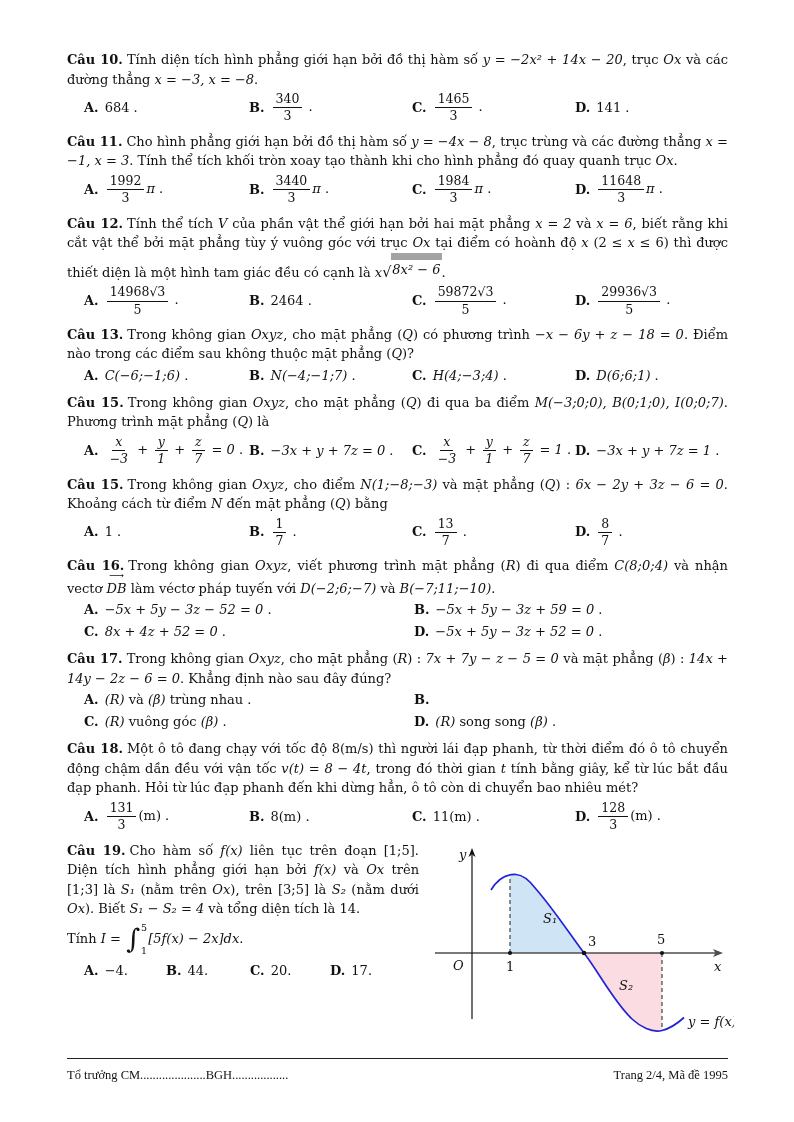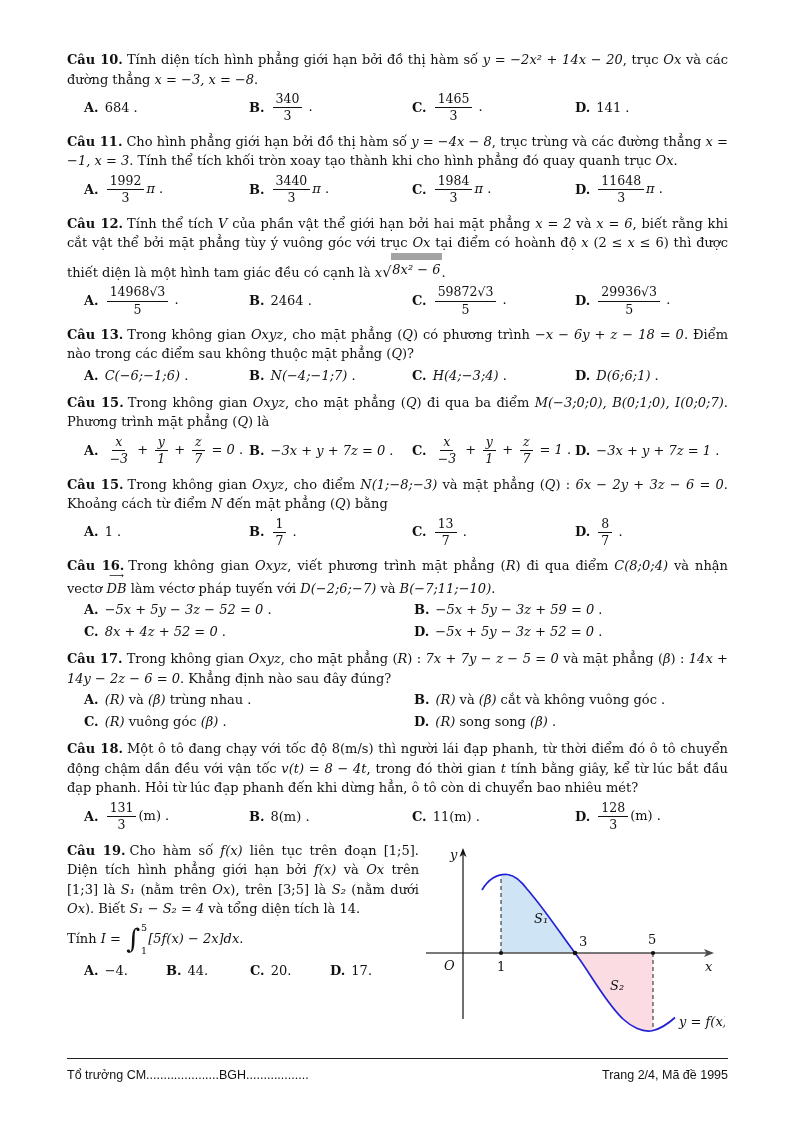--- a/index.html
+++ b/index.html
@@ -24,31 +24,31 @@
   .frac .fden { padding:1px 3px 0 3px; }
   .sqrt { display:inline-flex; align-items:stretch; font-style:italic; }
   .sqrt .radical { font-style:normal; font-size:1.1em; line-height:1; align-self:flex-end; }
   .sqrt .radicand { border-top:7px solid #a3a3a3; padding:0 1px; }
   .vec { position:relative; display:inline-block; font-style:italic; margin-top:3px; }
   .vec .vec-arrow { position:absolute; top:-0.85em; left:0; width:100%; text-align:center; font-style:normal; font-size:0.8em; line-height:1; }
   .intg { display:inline-flex; align-items:center; vertical-align:middle; margin:0 1px; }
   .intg .int-sign { font-size:27px; line-height:0.95; font-style:italic; }
   .intg .int-lims { display:inline-flex; flex-direction:column; justify-content:space-between; height:33px; font-size:9.5px; line-height:1; padding:1px 0 1px 1px; }
   .formula-line { margin:3px 0 4px 0; line-height:1.4; }
-  .q19 { display:flex; gap:1px; }
+  .q19 { display:flex; gap:10px; }
   .q19-left { flex:0 0 352px; }
   .q19-right { flex:1; padding-top:2px; }
   .q19 .opts { margin-top:4px; }
   svg text { font-family:"DejaVu Serif", serif; font-size:13px; fill:#111; }
   svg text.it { font-style:italic; }
   .footer {
     position:absolute; left:67px; right:66px; top:1058px;
     border-top:1.5px solid #222; padding-top:9px;
     display:flex; justify-content:space-between;
-    font-family:Liberation Sans, sans-serif; font-size:12.5px; color:#111;
+    font-family:Liberation Serif, serif; font-size:12.5px; color:#111;
   }
 </style>
 </head>
 <body>
 
 <div class="page">
 
   <section class="q">
     <p class="q-body"><b class="q-label">Câu 10.</b><span class="runs"><span>Tính diện tích hình phẳng giới hạn bởi đồ thị hàm số </span><span class="mi">y = −2x² + 14x − 20</span><span>, trục </span><span class="mi">Ox</span><span> và các đường thẳng </span><span class="mi">x = −3, x = −8</span><span>.</span></span></p>
     <div class="opts c4">
@@ -262,21 +262,20 @@
 
   <section class="q">
     <p class="q-body"><b class="q-label">Câu 17.</b><span class="runs"><span>Trong không gian </span><span class="mi">Oxyz</span><span>, cho mặt phẳng (</span><span class="mi">R</span><span>) : </span><span class="mi">7x + 7y − z − 5 = 0</span><span> và mặt phẳng (</span><span class="mi">β</span><span>) : </span><span class="mi">14x + 14y − 2z − 6 = 0</span><span>. Khẳng định nào sau đây đúng?</span></span></p>
     <div class="opts c2">
       <div class="opt">
           <b class="opt-label">A.</b>
           <span class="runs"><span class="mi">(R)</span><span> và </span><span class="mi">(β)</span><span> trùng nhau .</span></span>
         </div>
       <div class="opt">
           <b class="opt-label">B.</b>
-          <span class="runs"><span class="mi">(R)</span><span> và </span><span class="mi">(β)</span><span> cắt và không vuông góc .</span></span>
         </div>
       <div class="opt">
           <b class="opt-label">C.</b>
           <span class="runs"><span class="mi">(R)</span><span> vuông góc </span><span class="mi">(β)</span><span> .</span></span>
         </div>
       <div class="opt">
           <b class="opt-label">D.</b>
           <span class="runs"><span class="mi">(R)</span><span> song song </span><span class="mi">(β)</span><span> .</span></span>
         </div>
     </div>

